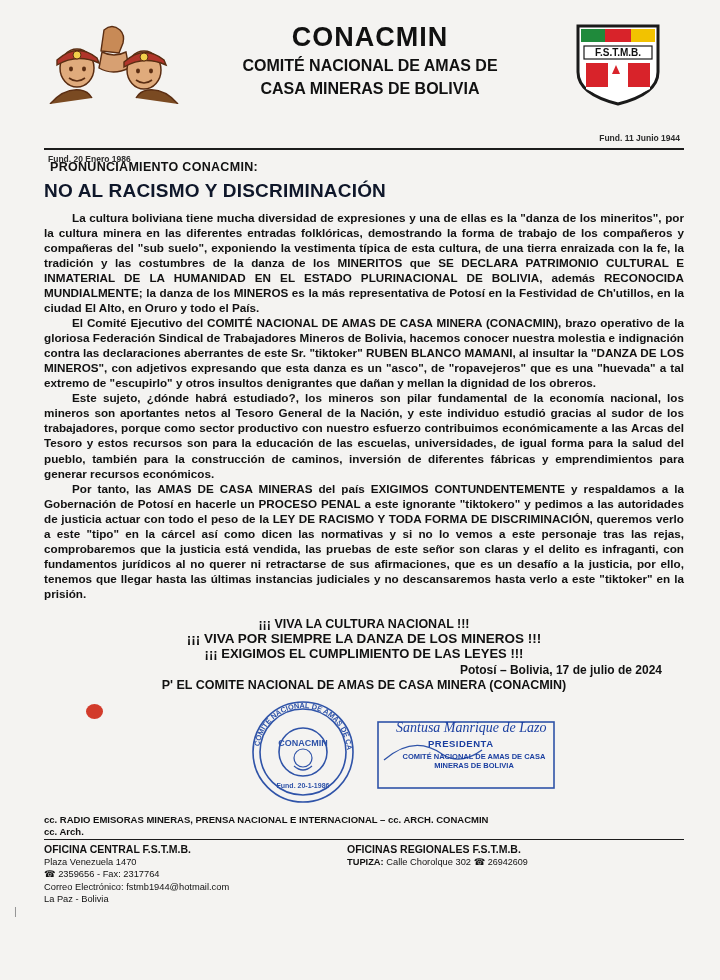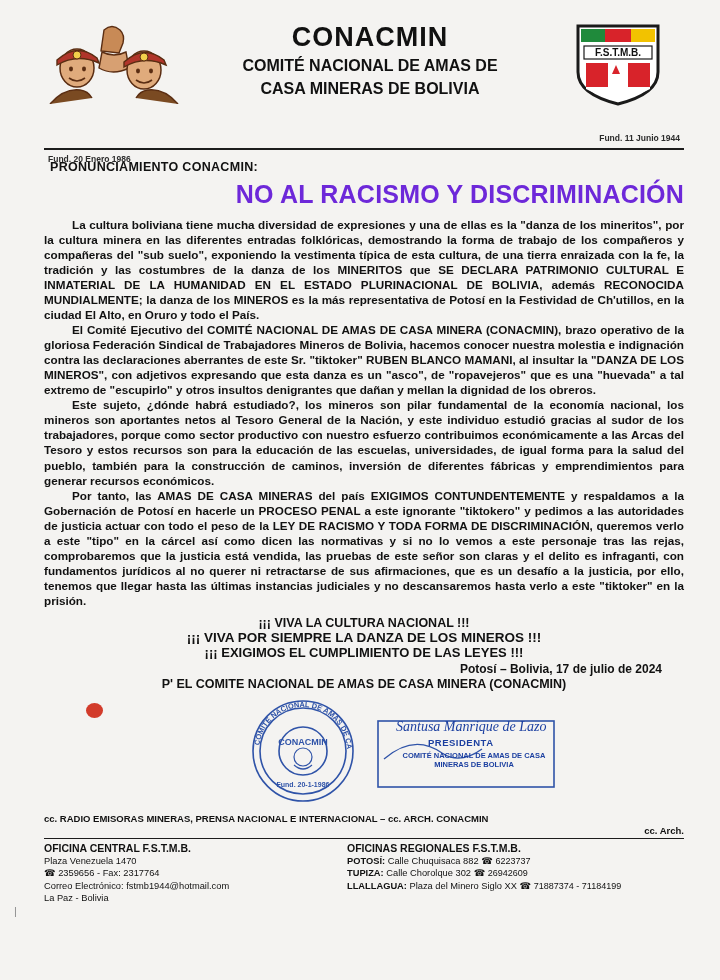--- a/index.html
+++ b/index.html
@@ -55,30 +55,30 @@
   }
   
   .doc-body{
     position:absolute;left:44px;right:36px;top:156px;
   }
   .pronunciamiento{
     font-size:12.5px;font-weight:bold;color:#111;margin:4px 0 4px 6px;
     letter-spacing:.3px;
   }
   .main-title{
-    text-align:right;font-size:25px;font-weight:bold;color:#6d28d9;
+    text-align:left;font-size:19px;font-weight:bold;color:#0f172a;
     margin:6px 0 8px 0;letter-spacing:.2px;
   }
   p.para{
     font-size:11.7px;line-height:1.285;color:#111;text-align:justify;
     margin:0 0 0 0;text-indent:28px;font-weight:bold;
   }
   .b{font-weight:bold;}
   .slogans{
-    text-align:center;color:#111;font-weight:bold;margin-top:8px;
+    text-align:center;color:#111;font-weight:bold;margin-top:16px;
   }
   .slogan1{font-size:12.5px;}
   .slogan2{font-size:13.5px;}
   .slogan3{font-size:13px;}
   .place-date{
     text-align:right;font-size:12px;font-weight:bold;color:#111;
     margin-top:2px;padding-right:22px;
   }
   .signature-line{
     text-align:center;font-size:12.5px;font-weight:bold;color:#111;
@@ -109,21 +109,21 @@
   }
   .sig-org{
     position:absolute;left:355px;top:58px;font-size:7.5px;color:#1b3fa0;
     font-weight:bold;text-align:center;width:150px;line-height:1.25;
   }
   
   .cc-line{
     font-size:9.5px;font-weight:bold;color:#111;margin-top:2px;
   }
   .cc-arch{
-    font-size:9.5px;font-weight:bold;color:#111;text-align:right;
+    font-size:9.5px;font-weight:bold;color:#111;text-align:left;
     margin:1px 0 2px 0;
   }
   .hr-bot{
     border-top:1.6px solid #1c1c1c;margin:0 0 3px 0;
   }
   .footer{
     display:flex;gap:10px;
   }
   .f-col{flex:1;}
   .f-col.right{flex:1.15;}
@@ -273,35 +273,23 @@
           <span>2359656 - Fax: 2317764</span>
         </div>
         <div class="f-line">Correo Electrónico: fstmb1944@hotmail.com</div>
         <div class="f-line">La Paz - Bolivia</div>
       </div>
 
       <div class="f-col right">
         <div class="f-head">OFICINAS REGIONALES F.S.T.M.B.</div>
 
         <div class="f-line">
-          <span class="b">POTOSÍ:</span>
-          <span>Calle Chuquisaca 882</span>
-          <span>☎</span>
-          <span class="phone">6223737</span>
-        </div>
-        <div class="f-line">
           <span class="b">TUPIZA:</span>
           <span>Calle Chorolque 302</span>
           <span>☎</span>
           <span class="phone">26942609</span>
         </div>
-        <div class="f-line">
-          <span class="b">LLALLAGUA:</span>
-          <span>Plaza del Minero Siglo XX</span>
-          <span>☎</span>
-          <span class="phone">71887374 - 71184199</span>
-        </div>
       </div>
     </div>
   </div>
 
   <div class="side-mark">|</div>
 </div>
 
 </body></html>

